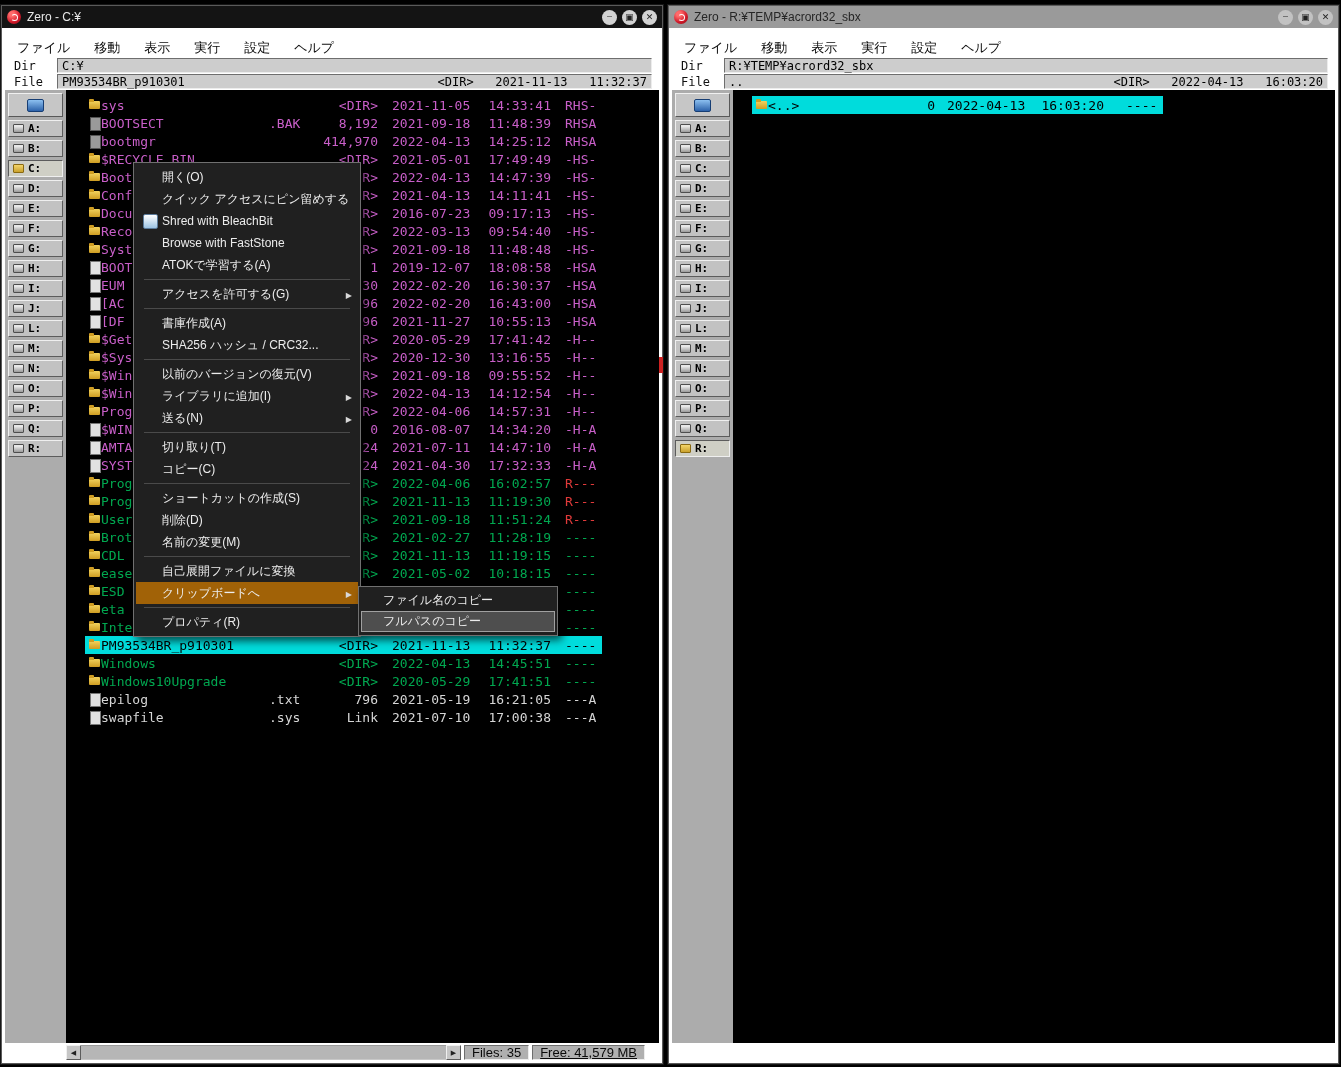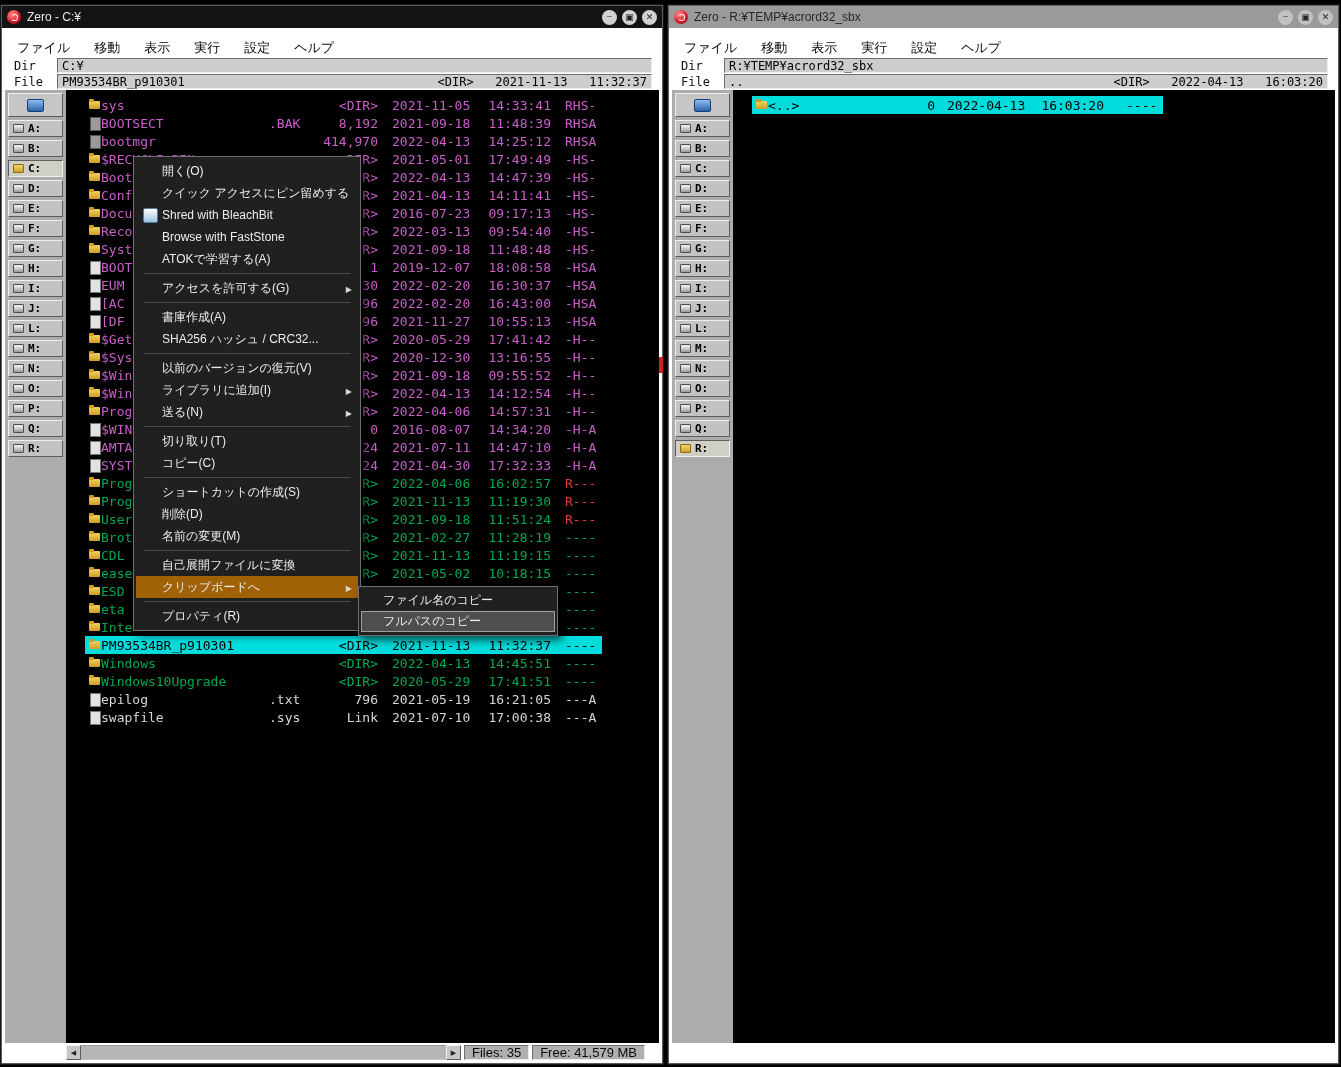--- a/index.html
+++ b/index.html
@@ -67,25 +67,25 @@
 #rw-rows .ca{margin-left:22px}
 
 .statusbar{position:absolute;left:3px;right:3px;bottom:2px;height:17px;display:flex;align-items:center}
 .sb-spacer{width:61px;flex:none}
 .sbtn{width:15px;height:15px;flex:none;background:#c6c6c6;border:1px solid;border-color:#efefef #5c5c5c #5c5c5c #efefef;position:relative}
 .sbtn::after{position:absolute;inset:0;text-align:center;line-height:13px;font-size:7px;color:#222}
 .sbtn.left::after{content:'◀'}
 .sbtn.right::after{content:'▶'}
 .strack{flex:1;height:15px;background:#b6b6b6;border-top:1px solid #9c9c9c;border-bottom:1px solid #c8c8c8}
 .scell{flex:none;height:15px;margin-left:3px;padding:0 7px;background:#b0b0b0;border:1px solid;border-color:#6e6e6e #ececec #ececec #6e6e6e;font-size:13px;line-height:13px;color:#0a0a0a;white-space:nowrap}
-.scell.free{}
+.scell.free{text-decoration:underline}
 .sb-end{width:14px;flex:none}
 
 .popup{position:absolute;background:#202020;border:1px solid #707070;box-shadow:4px 4px 8px rgba(0,0,0,.65);padding:3px 2px;z-index:10}
-#ctxmenu{left:133px;top:156px;width:228px}
+#ctxmenu{left:133px;top:162px;width:228px}
 #submenu{left:358px;top:586px;width:200px;z-index:11}
 .mitem{height:22px;display:flex;align-items:center;padding:0 6px 0 2px;color:#ececec;font-size:12px;white-space:nowrap}
 .mitem.hl{background:#a16207}
 .mico{width:24px;height:18px;flex:none;position:relative}
 .mico.bleachbit::before{content:'';position:absolute;left:5px;top:2px;width:13px;height:13px;background:linear-gradient(#ffffff,#9cc4e4);border:1px solid #5a7a9a;border-radius:2px}
 .mlbl{overflow:hidden}
 .marrow{margin-left:auto}
 .marrow::after{content:'▶';font-size:8px;color:#d8d8d8}
 #submenu .mitem{height:21px;padding-left:22px}
 #submenu .mitem.hl{background:#4e4e4e;outline:1px solid #a0a0a0;outline-offset:-1px}

